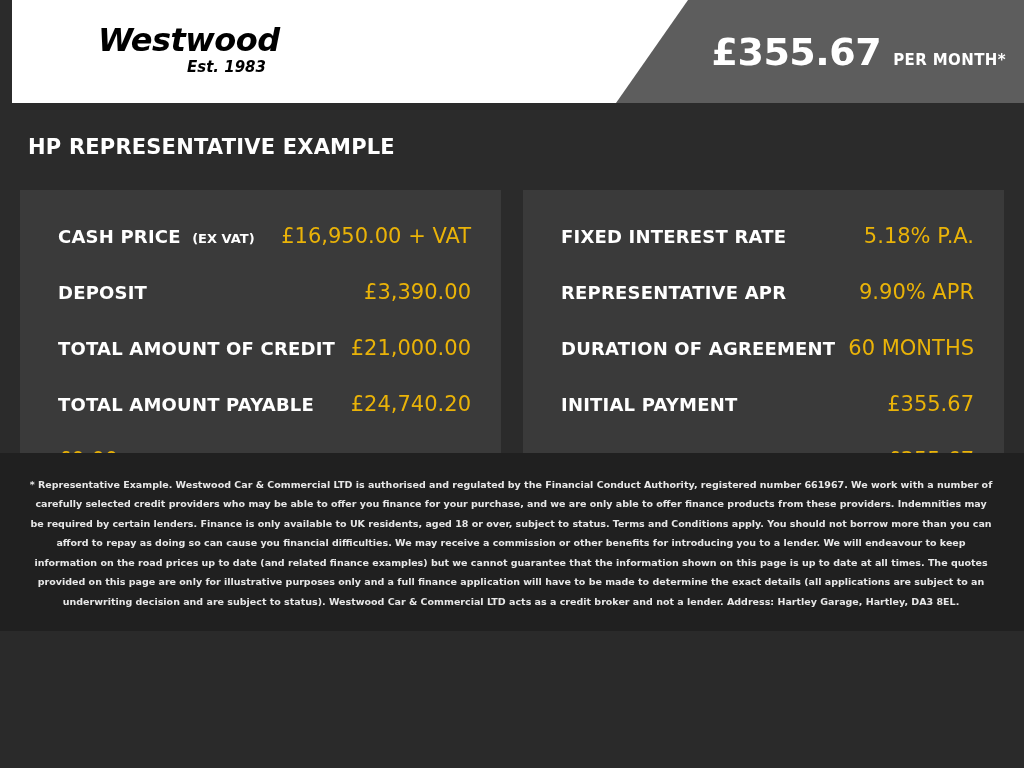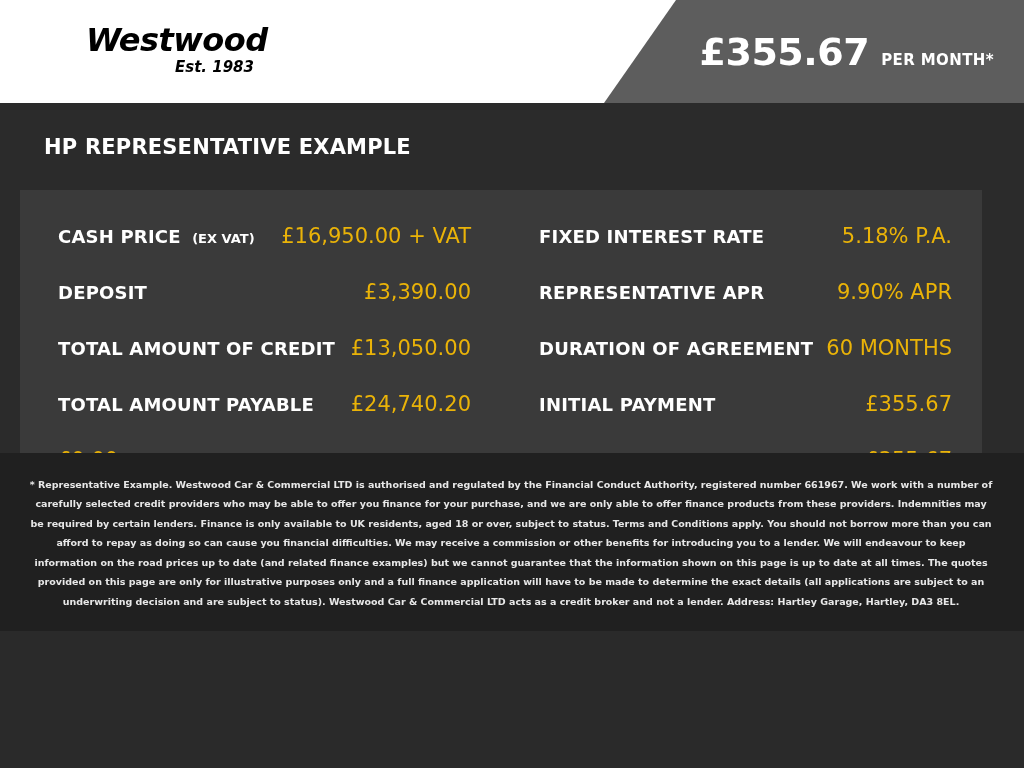--- a/index.html
+++ b/index.html
@@ -8,20 +8,21 @@
     height: 768px;
     background: #2a2a2a;
     font-family: "Liberation Sans", sans-serif;
     overflow: hidden;
   }
   .page {
     position: relative;
     width: 1024px;
     height: 631px;
     background: #2b2b2b;
+    padding-left: 12px;
   }
 
   
   .header {
     position: relative;
     width: 1024px;
     height: 103px;
     background: #ffffff;
     overflow: hidden;
   }
@@ -86,30 +87,30 @@
   
   .title {
     position: absolute;
     left: 28px;
     top: 135px;
     font-family: "DejaVu Sans", sans-serif;
     font-size: 21px;
     font-weight: 700;
     color: #ffffff;
     letter-spacing: 0.2px;
-    margin-left: 16px;
   }
 
   
   .panels {
     position: absolute;
     left: 20px;
     top: 190px;
     width: 984px;
     display: flex;
+    gap: 22px;
   }
   .panel {
     width: 481px;
     background: #3a3a3a;
     padding: 34px 30px 34px 38px;
   }
   .row {
     display: flex;
     align-items: baseline;
     justify-content: space-between;
@@ -190,21 +191,21 @@
       <div class="row">
         <div>
           <span class="row-label">DEPOSIT</span>
         </div>
         <div class="row-value">£3,390.00</div>
       </div>
       <div class="row">
         <div>
           <span class="row-label">TOTAL AMOUNT OF CREDIT</span>
         </div>
-        <div class="row-value">£13,050.00</div>
+        <div class="row-value">£21,000.00</div>
       </div>
       <div class="row">
         <div>
           <span class="row-label">TOTAL AMOUNT PAYABLE</span>
         </div>
         <div class="row-value">£24,740.20</div>
       </div>
       <div class="row">
         <div class="row-value">£0.00</div>
       </div>

